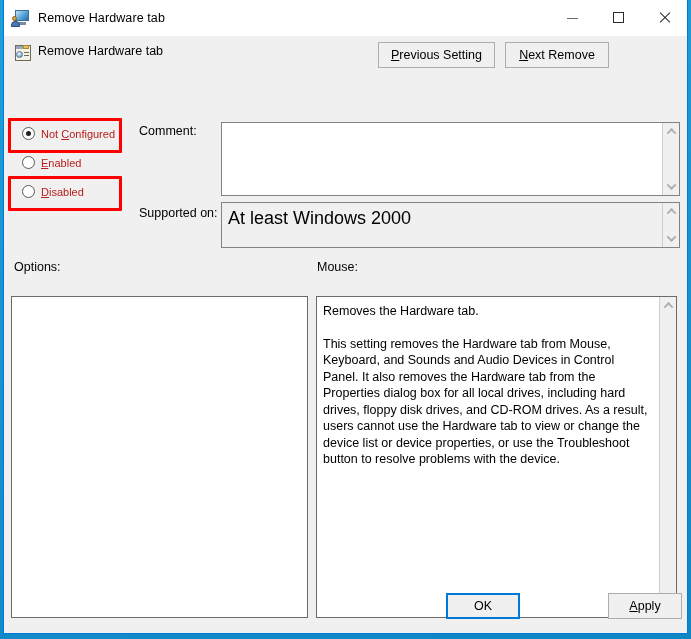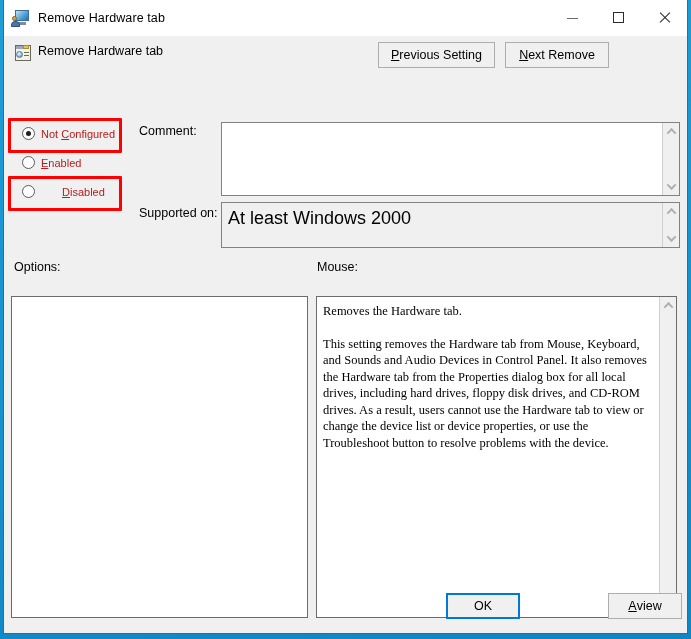--- a/index.html
+++ b/index.html
@@ -167,21 +167,21 @@
     width: 120px;
   }
   .radio-row {
     height: 21px;
     display: flex; align-items: center;
     padding-left: 8px;
     position: relative;
   }
   #radio-row-notconfigured { margin-top: 5px; }
   #radio-row-enabled { margin-top: 8px; }
-  #radio-row-disabled { margin-top: 8px; gap: 21px; }
+  #radio-row-disabled { margin-top: 8px; }
   .radio-circle {
     width: 13px; height: 13px; border-radius: 50%;
     border: 1px solid #5a5a5a;
     background: #ffffff;
     position: relative;
     flex: 0 0 auto;
     margin-right: 6px;
   }
   .radio-circle.checked:after {
     content: ""; position: absolute;
@@ -281,21 +281,20 @@
     background: #ffffff;
     border: 1px solid #6b6b6b;
   }
   
   #help-panel {
     position: absolute; left: 312px; top: 260px;
     width: 361px; height: 322px;
     background: #ffffff;
     border: 1px solid #6b6b6b;
     display: flex;
-    font-family: Liberation Serif, serif;
   }
   #help-text-area {
     flex: 1 1 auto;
     padding: 6px 9px 6px 6px;
     font-size: 12.5px;
     color: #000;
     line-height: 16.5px;
     overflow: hidden;
   }
   #help-text-area p { margin: 0; }
@@ -442,18 +441,18 @@
         <div class="scroll-arrow">
             <span class="chev down"></span>
           </div>
       </div>
     </div>
 
     <div id="button-bar">
       <button class="dlg-btn" id="ok-button">OK</button>
       <button class="dlg-btn" id="apply-button">
           <span class="ul">A</span>
-          <span>view</span>
+          <span>pply</span>
         </button>
     </div>
 
   </div>
 </div>
 
 </body></html>

